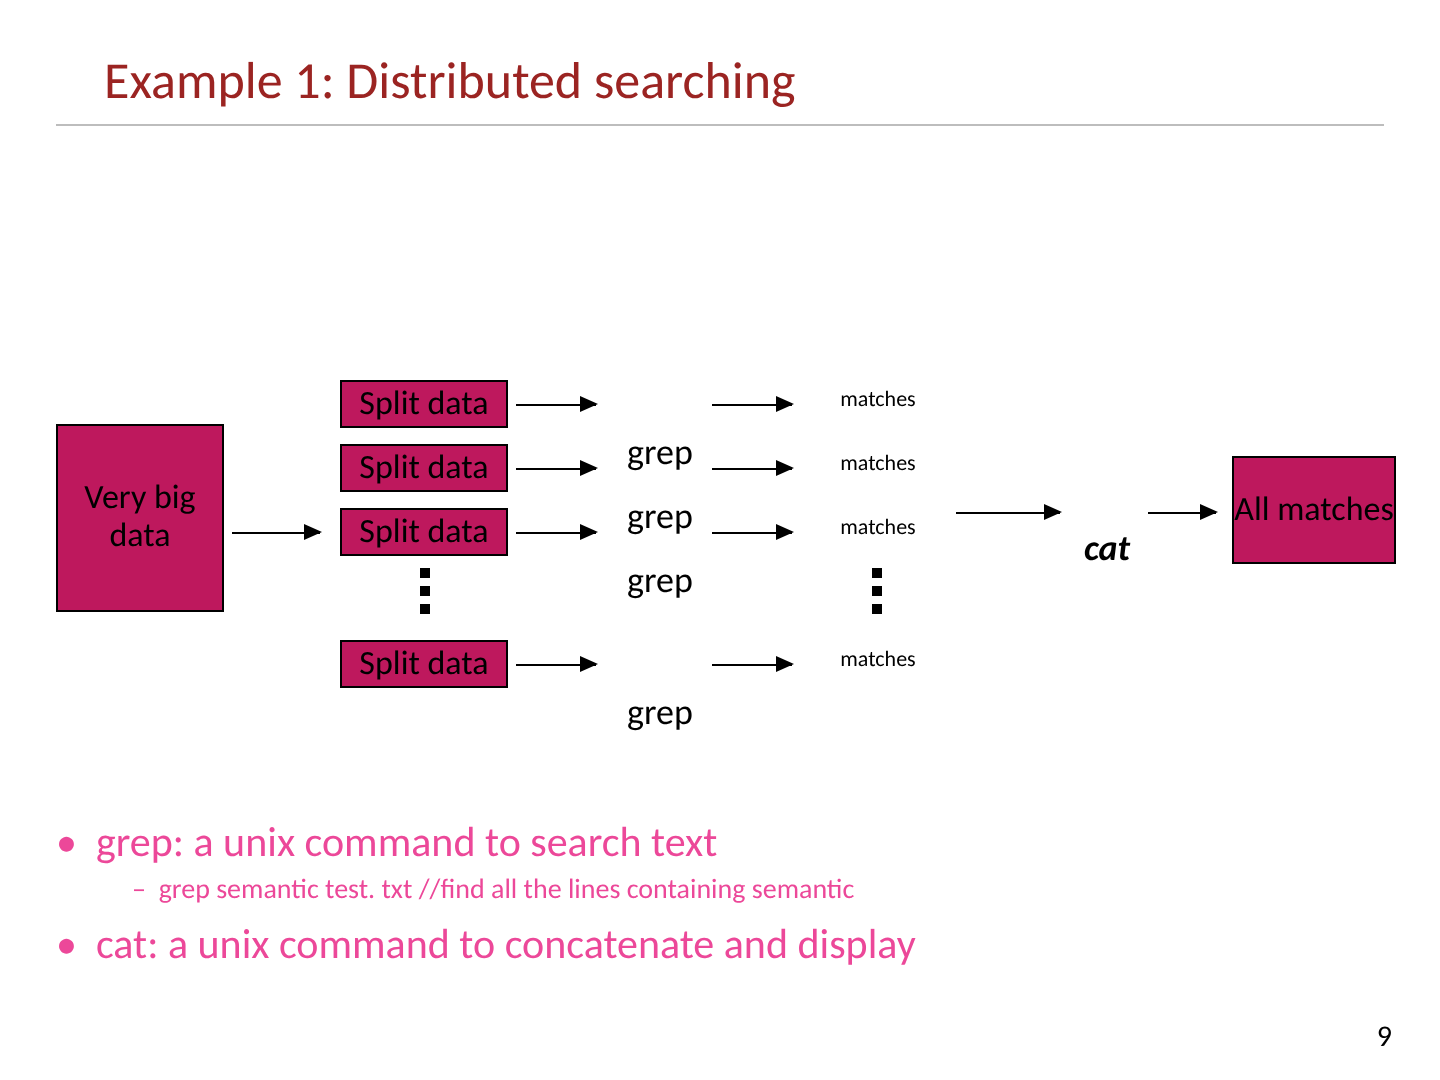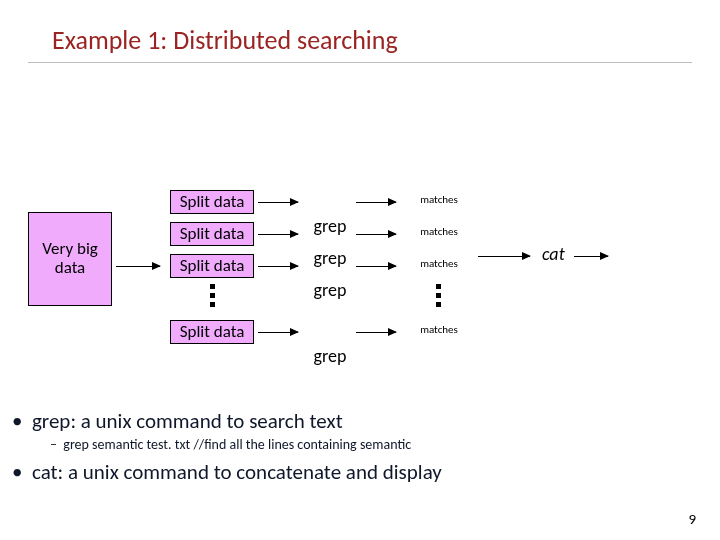--- a/index.html
+++ b/index.html
@@ -29,21 +29,21 @@
   }
   .diagram {
     position: absolute;
     top: 150px;
     left: 28px;
     width: 664px;
     height: 230px;
   }
   .box {
     border: 1px solid #000;
-    background: #f0abfc;
+    background: #be185d;
     text-align: center;
     font-size: 17px;
     line-height: 1.1;
     display: flex;
     align-items: center;
     justify-content: center;
     position: absolute;
   }
   .bigbox {
     width: 84px;
@@ -71,21 +71,22 @@
     font-size: 11px;
     left: 378px;
     width: 66px;
     text-align: center;
   }
   .cat {
     position: absolute;
     font-size: 18px;
     font-style: italic;
     left: 514px;
-    top: 93px;
+    top: 113px;
+    font-weight: bold;
   }
   .allbox {
     width: 82px;
     height: 54px;
     left: 588px;
     top: 78px;
     flex-direction: column;
   }
   .arrow {
     position: absolute;
@@ -110,24 +111,24 @@
     align-items: center;
   }
   .vdots span {
     width: 5px;
     height: 5px;
     background: #000;
   }
   .bullets {
     position: absolute;
     top: 408px;
-    left: 12px;
+    left: 28px;
     width: 664px;
     font-size: 21px;
-    color: #0f172a;
+    color: #ec4899;
   }
   .bullets .b1 { margin: 0 0 2px 0; }
   .bullets .sub {
     font-size: 14px;
     margin: 2px 0 6px 38px;
   }
   .slidenum {
     position: absolute;
     right: 24px;
     bottom: 12px;
@@ -177,20 +178,21 @@
 
   <div class="box splitbox" style="top:170px;">Split data</div>
   <div class="arrow" style="left:230px;top:182px;width:40px;"></div>
   <div class="grep" style="top:171px;">grep</div>
   <div class="arrow" style="left:328px;top:182px;width:40px;"></div>
   <div class="matches" style="top:173px;">matches</div>
 
   <div class="arrow" style="left:450px;top:106px;width:52px;"></div>
   <div class="cat">cat</div>
   <div class="arrow" style="left:546px;top:106px;width:34px;"></div>
+  <div class="box allbox">All matches</div>
 
 </div>
 
 <div class="bullets">
   <div class="b1">• &nbsp;<span>grep:  a unix command to search text</span></div>
   <div class="sub">– &nbsp;<span>grep semantic test. txt  //find all the lines containing semantic</span></div>
   <div class="b1">• &nbsp;<span>cat: a unix command to concatenate and display</span></div>
 </div>
 
 <div class="slidenum">9</div>

